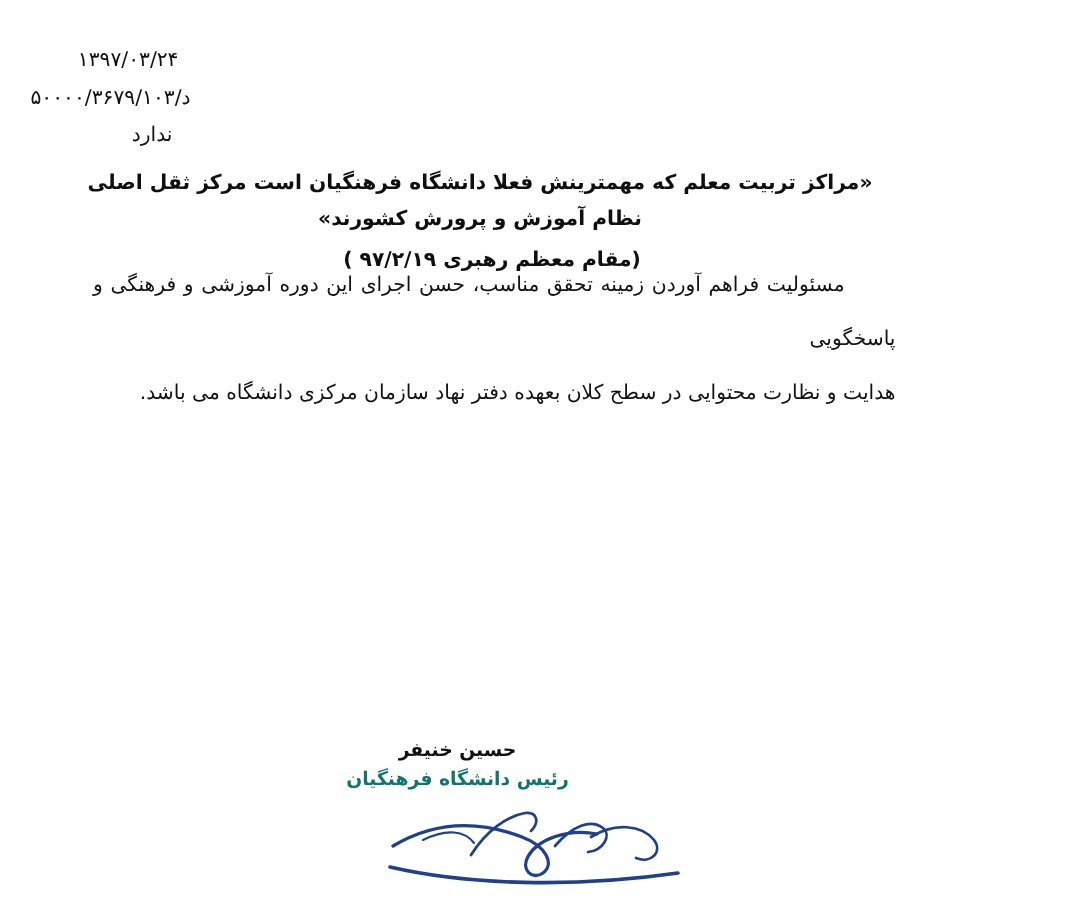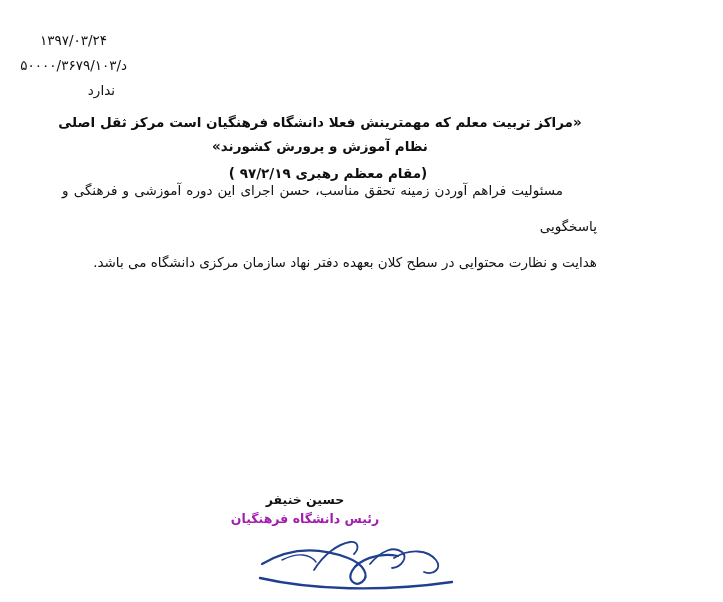--- a/index.html
+++ b/index.html
@@ -34,21 +34,21 @@
     text-align: right;
   }
   .header-line {
     font-size: 13.5px;
     line-height: 25px;
     color: #111;
     letter-spacing: 0.3px;
     padding-right: 0;
   }
   .hdr-date {
-    margin-right: 16px;
+    margin-right: 4px;
     padding-right: 600px;
   }
   .hdr-number {
     padding-right: 596px;
   }
   .hdr-attach {
     padding-right: 608px;
   }
 
   
@@ -112,21 +112,21 @@
   .sig-name {
     font-size: 12.5px;
     font-weight: bold;
     line-height: 19px;
     color: #111;
   }
   .sig-title {
     font-size: 12.5px;
     font-weight: bold;
     line-height: 19px;
-    color: #a21caf;
+    color: #0f766e;
   }
   .sig-mark {
     position: absolute;
     top: 534px;
     left: 0;
     width: 723px;
     height: 62px;
     pointer-events: none;
   }
   .sig-mark svg {

